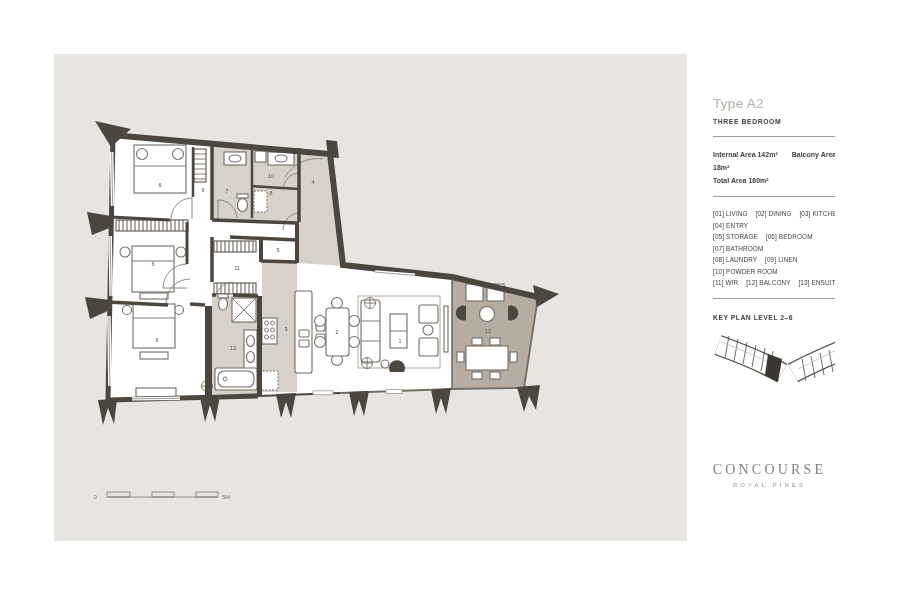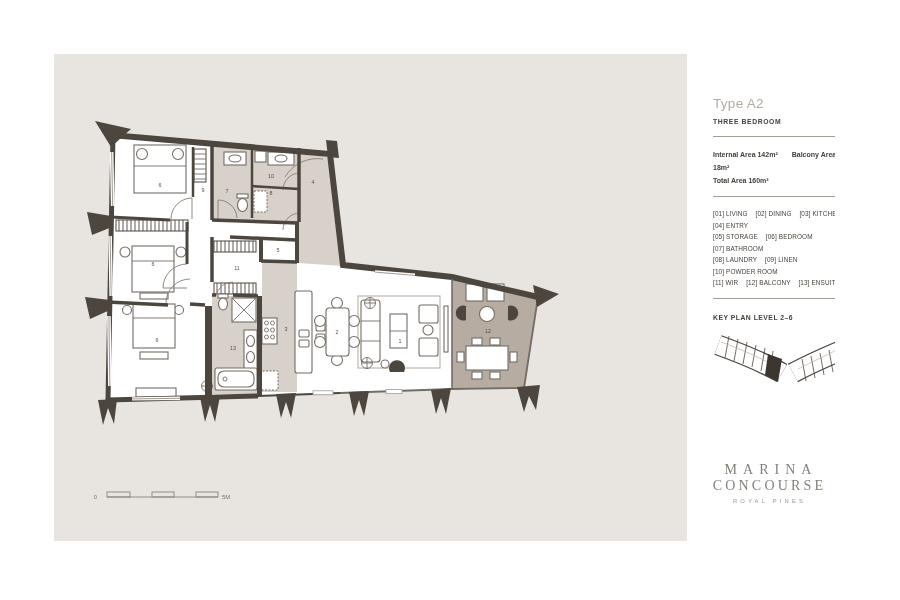--- a/index.html
+++ b/index.html
@@ -331,17 +331,16 @@
       <g>
         <path d="M788,281 C808,270 828,262 849,253" stroke="#4c463f" stroke-width="21" fill="none"></path>
         <path d="M788,281 C808,270 828,262 849,253" stroke="#ffffff" stroke-width="18.5" fill="none"></path>
         <path d="M797,267 L801,289 M806,264 L810,286 M815,261 L819,283 M824,258 L828,280 M833,255 L837,277 M841,252 L845,274" stroke="#4c463f" stroke-width=".8"></path>
         <path d="M793,277 C810,268 830,260 846,250" stroke="#b9b2aa" stroke-width=".7" fill="none"></path>
       </g>
     </svg>
   </div>
 
   <div class="logo">
-    <div class="logo-l1">MARINA</div>
     <div class="logo-l2">CONCOURSE</div>
     <div class="logo-sub">ROYAL PINES</div>
   </div>
 </div>
 
 </body></html>

